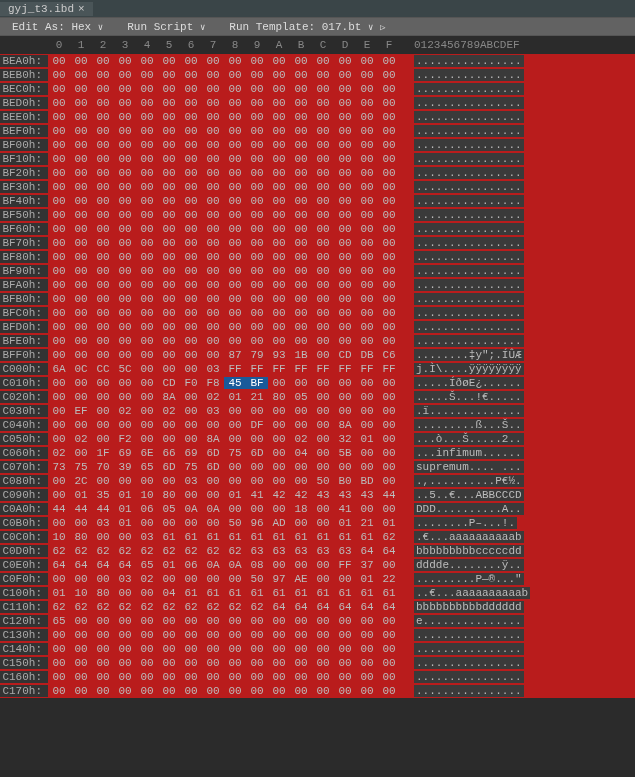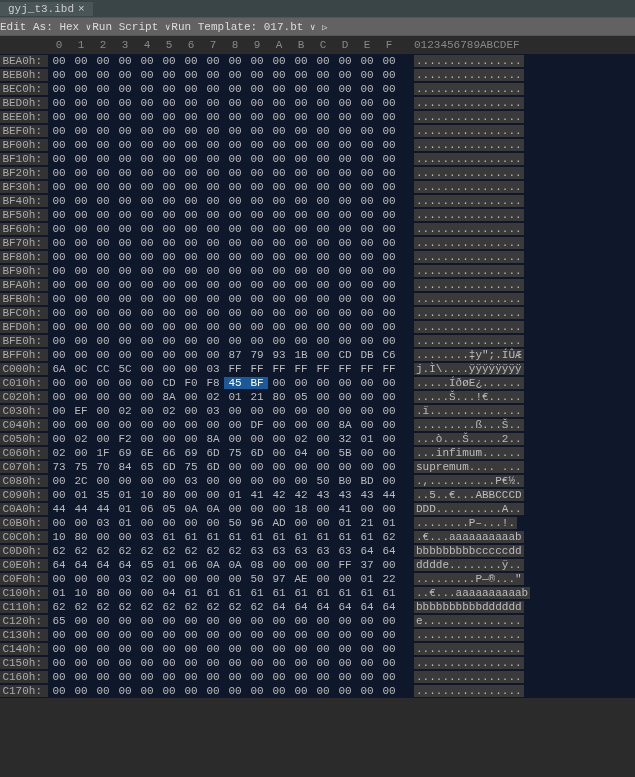--- a/index.html
+++ b/index.html
@@ -1,29 +1,29 @@
 <!DOCTYPE html>
 <html><head>
 <meta charset="utf-8">
 <style>
 *{margin:0;padding:0;box-sizing:border-box}
 body{background:#2b2b2b;font-family:'Courier New',monospace;font-size:11px;color:#bbb;width:635px;height:777px;overflow:hidden}
 .tabbar{background:#3a4548;height:18px;display:flex;align-items:center;border-bottom:1px solid #555}
 .tab{background:#4a5558;padding:1px 8px;color:#ccc;display:flex;gap:4px;font-size:11px}
 .tab .close{cursor:pointer}
-.toolbar{background:#626262;height:18px;display:flex;align-items:center;padding:0 0;gap:1px;color:#ddd;font-size:11px;border-bottom:1px solid #555}
+.toolbar{background:#626262;height:18px;display:flex;align-items:center;padding:0 12px;gap:24px;color:#ddd;font-size:11px;border-bottom:1px solid #555}
 .toolbar span{white-space:pre}
 .chev{font-size:9px}
 .tri{font-size:9px}
 .header{display:flex;background:#2b2b2b;height:18px;align-items:center;color:#888;font-size:11px}
 .addr-h{width:48px;text-align:right;padding-right:6px}
 .hex-h{display:flex}
 .hex-h span{width:22px;text-align:center}
 .asc-h{padding-left:14px;letter-spacing:0}
-.rows{background:#0f172a}
+.rows{background:#b91c1c}
 .row{display:flex;height:14px;align-items:center}
 .addr{width:48px;text-align:right;padding-right:6px;color:#aaa;background:#333}
 .hex{display:flex}
 .hex span{width:22px;text-align:center;color:#bbb}
 .hex span.hl{background:#1a5a9a;color:#fff}
 .asc{padding-left:14px;color:#bbb;white-space:pre;font-family:'Courier New',monospace}
 .asc-bg{background:#3a3a3a;padding:0 2px}
 </style>
 </head>
 <body>
@@ -702,21 +702,21 @@
         <span>00</span>
       </div>
       <div class="asc"><span class="asc-bg">...infimum......</span></div>
     </div>
     <div class="row">
       <div class="addr">C070h:</div>
       <div class="hex">
         <span>73</span>
         <span>75</span>
         <span>70</span>
-        <span>84</span>
+        <span>39</span>
         <span>65</span>
         <span>6D</span>
         <span>75</span>
         <span>6D</span>
         <span>00</span>
         <span>00</span>
         <span>00</span>
         <span>00</span>
         <span>00</span>
         <span>00</span>

